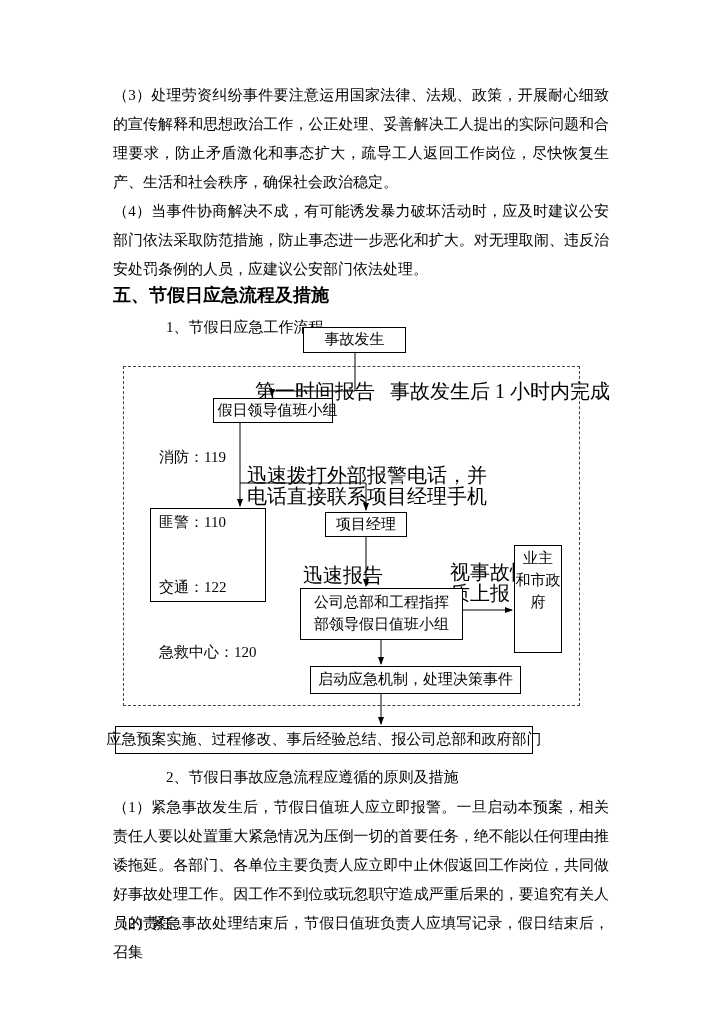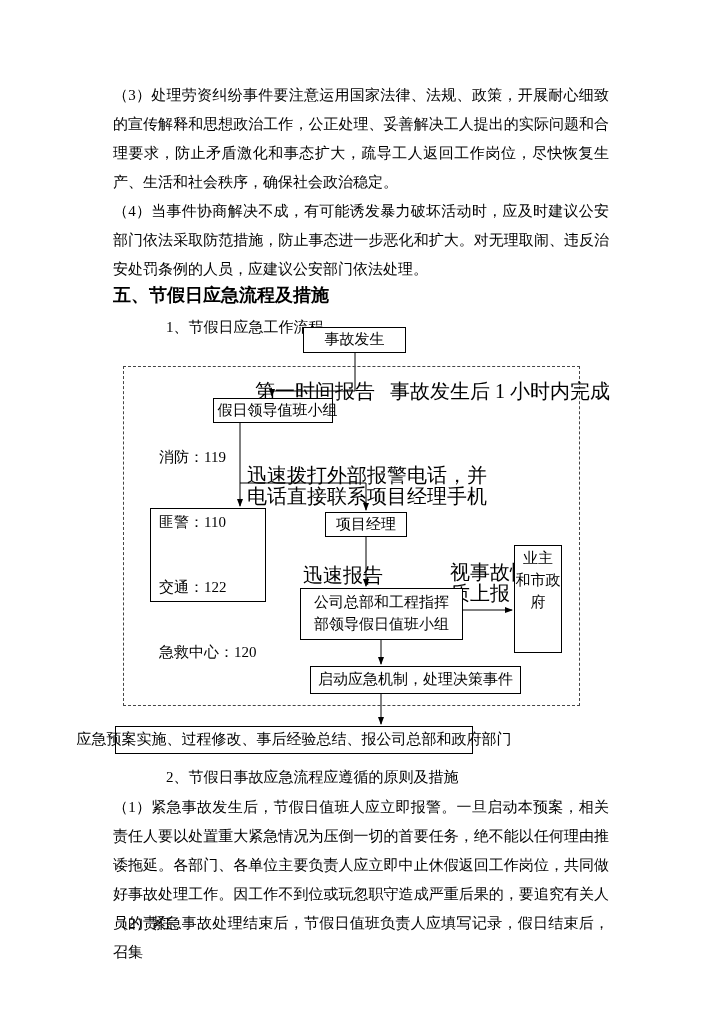--- a/index.html
+++ b/index.html
@@ -110,21 +110,21 @@
     <div class="fbox" style="left:514px; top:220px; width:48px; height:108px; justify-content:flex-start; padding-top:2px;">
       <div>业主</div>
       <div>和市政</div>
       <div>府</div>
     </div>
 
     <div class="fbox" style="left:310px; top:341px; width:211px; height:28px;">
       <div>启动应急机制，处理决策事件</div>
     </div>
 
-    <div class="fbox" style="left:115px; top:401px; width:358px; height:28px;">
+    <div class="fbox" style="left:115px; top:401px; width:418px; height:28px;">
       <div>应急预案实施、过程修改、事后经验总结、报公司总部和政府部门</div>
     </div>
 
   </div>
 
   <div class="subitem" style="top:766px;text-align:center;">2、节假日事故应急流程应遵循的原则及措施</div>
   <div class="para" style="top:793px;">（1）紧急事故发生后，节假日值班人应立即报警。一旦启动本预案，相关责任人要以处置重大紧急情况为压倒一切的首要任务，绝不能以任何理由推诿拖延。各部门、各单位主要负责人应立即中止休假返回工作岗位，共同做好事故处理工作。因工作不到位或玩忽职守造成严重后果的，要追究有关人员的责任。</div>
   <div class="para" style="top:909px;">（2）紧急事故处理结束后，节假日值班负责人应填写记录，假日结束后，召集</div>
 
 </div>

